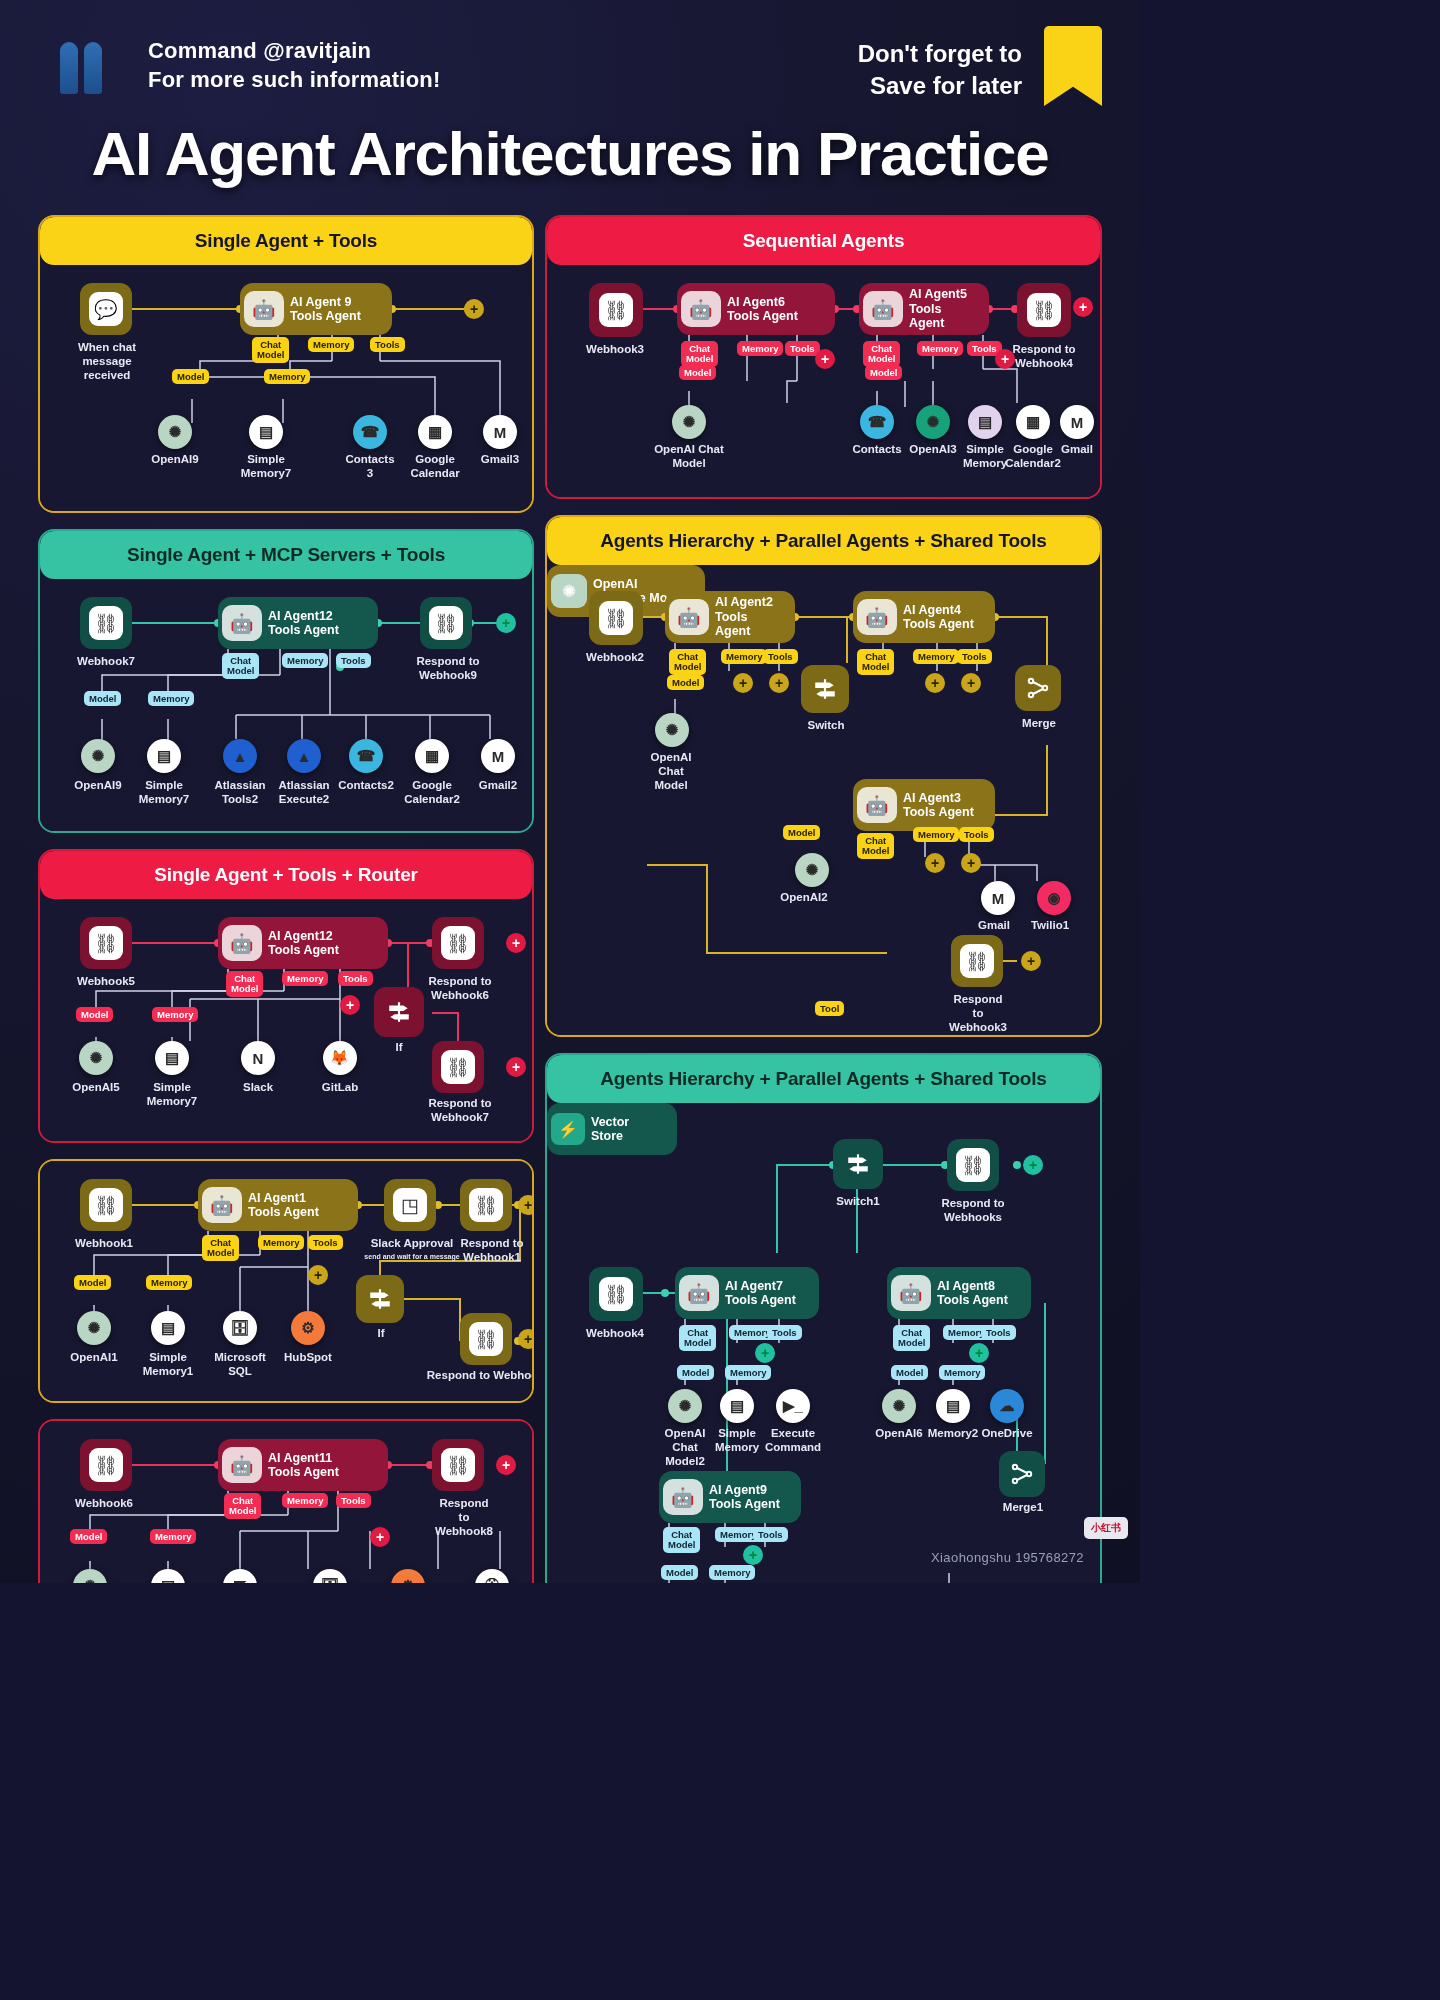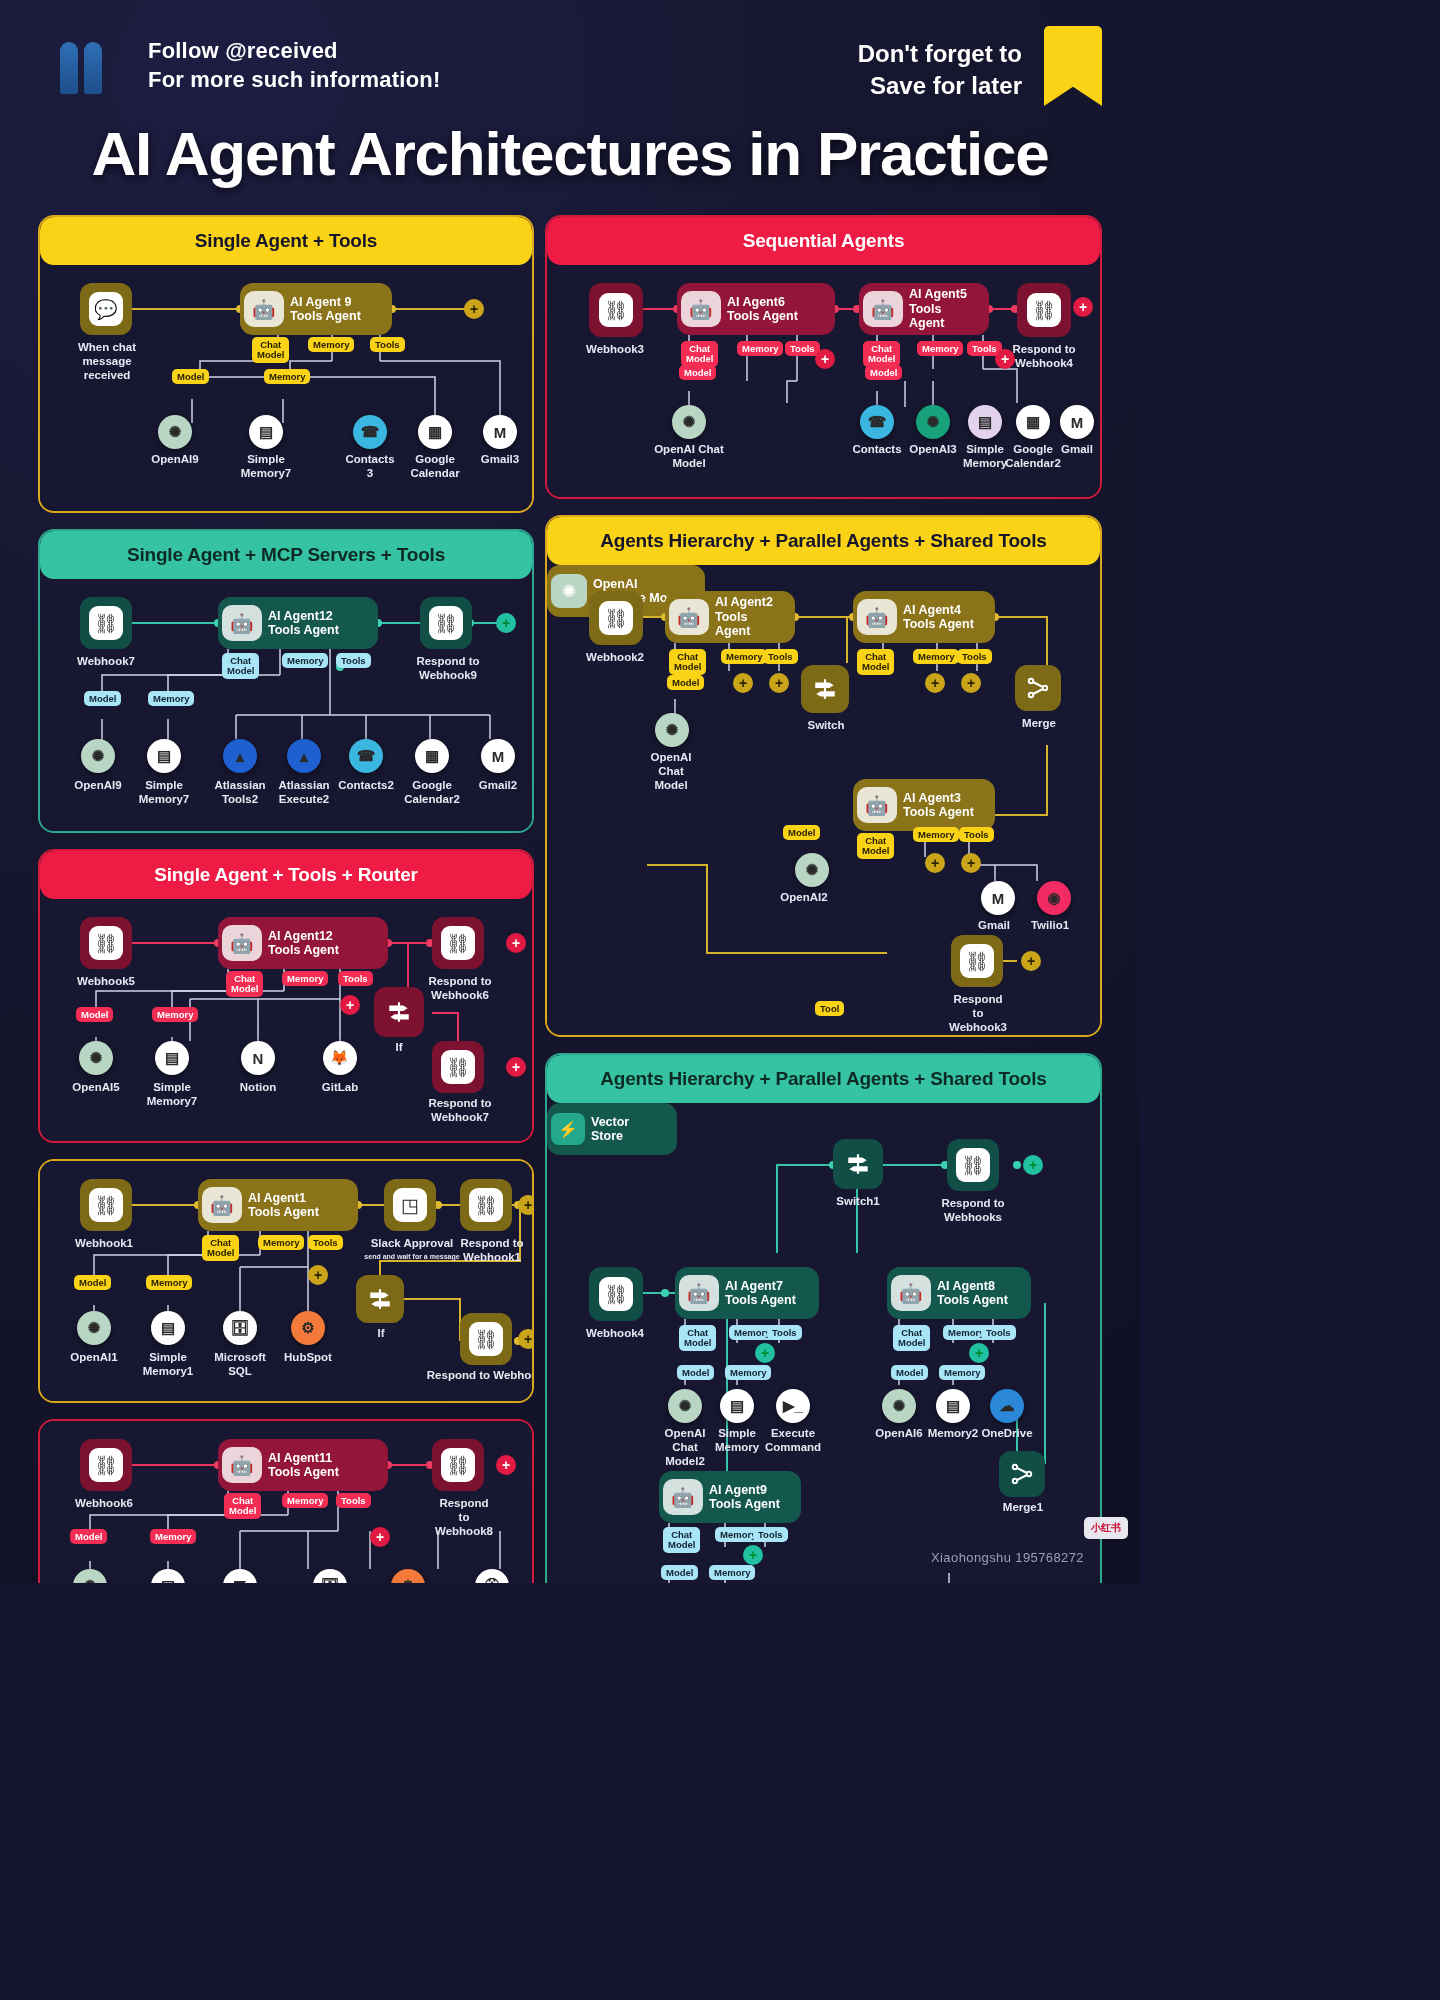--- a/index.html
+++ b/index.html
@@ -99,21 +99,21 @@
 <body>
 
 <div class="page">
 
   <div class="hdr">
     <div class="logo">
       <div class="l1"></div>
         <div class="l2"></div>
     </div>
     <div class="follow">
-      <div>Follow @received</div>
+      <div>Command @ravitjain</div>
       <div>For more such information!</div>
     </div>
     <div class="saveblk">
       <div>Don't forget to</div>
       <div>Save for later</div>
     </div>
     <div class="bookmark"></div>
   </div>
 
   <h1 class="title">AI Agent Architectures in Practice</h1>
@@ -283,21 +283,21 @@
             <div class="chip r-chip" style="left: 298px; top: 72px;">Tools</div>
             <div class="chip r-chip" style="left: 36px; top: 108px;">Model</div>
             <div class="chip r-chip" style="left: 112px; top: 108px;">Memory</div>
             <div class="plus r-plus" style="left: 300px; top: 96px;">+</div>
             <div class="circ" style="left: 39px; top: 142px; background: rgb(185, 214, 196); color: rgb(42, 42, 42);">✺</div>
             <div class="cap" style="left: 16px; top: 182px; width: 80px;">OpenAI5</div>
             <div class="circ" style="left: 115px; top: 142px; background: rgb(255, 255, 255); color: rgb(42, 42, 42);">▤</div>
             <div class="cap" style="left: 92px; top: 182px; width: 80px;">Simple
 Memory7</div>
             <div class="circ" style="left: 201px; top: 142px; background: rgb(255, 255, 255); color: rgb(42, 42, 42);">N</div>
-            <div class="cap" style="left: 178px; top: 182px; width: 80px;">Notion</div>
+            <div class="cap" style="left: 178px; top: 182px; width: 80px;">Slack</div>
             <div class="circ" style="left: 283px; top: 142px; background: rgb(255, 255, 255); color: rgb(42, 42, 42);">🦊</div>
             <div class="cap" style="left: 260px; top: 182px; width: 80px;">GitLab</div>
           </div>
         </div>
         <div class="panel t-yellow">
           <div class="body" style="height: 240px; position: relative;">
             <svg class="wires" width="492" height="250">
               <path d="M92,44 H158" stroke="#d8b42a" stroke-width="2" fill="none"></path>
               <path d="M318,44 H344" stroke="#d8b42a" stroke-width="2" fill="none"></path>
               <path d="M400,44 H420" stroke="#d8b42a" stroke-width="2" fill="none"></path>

